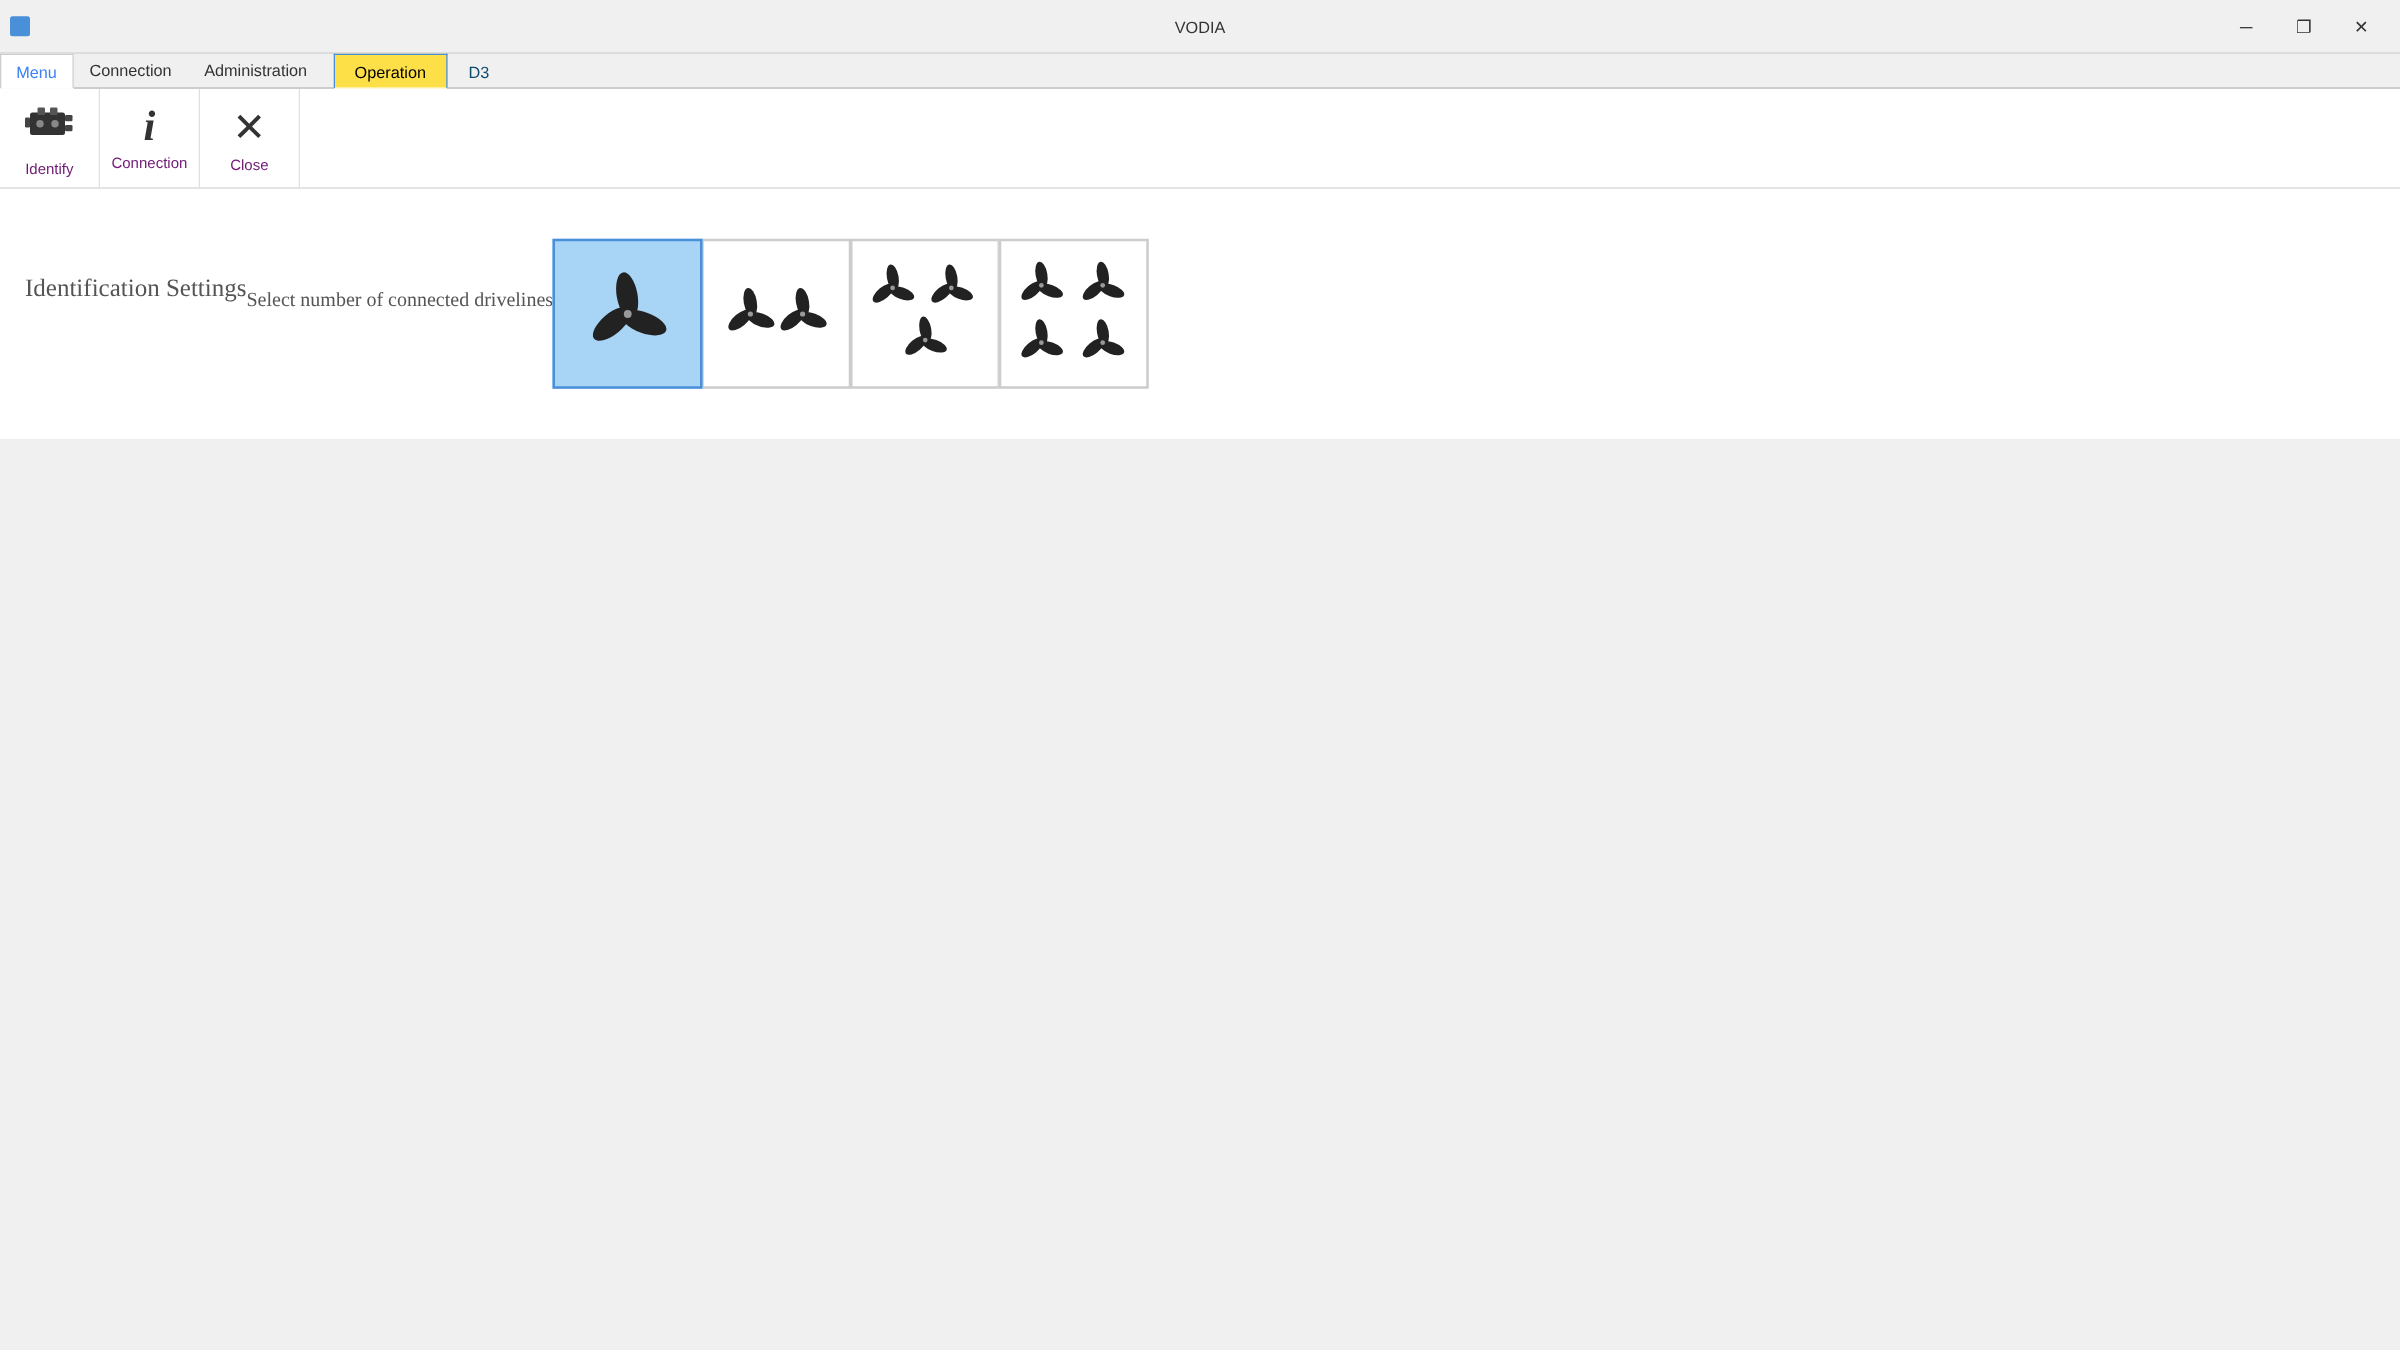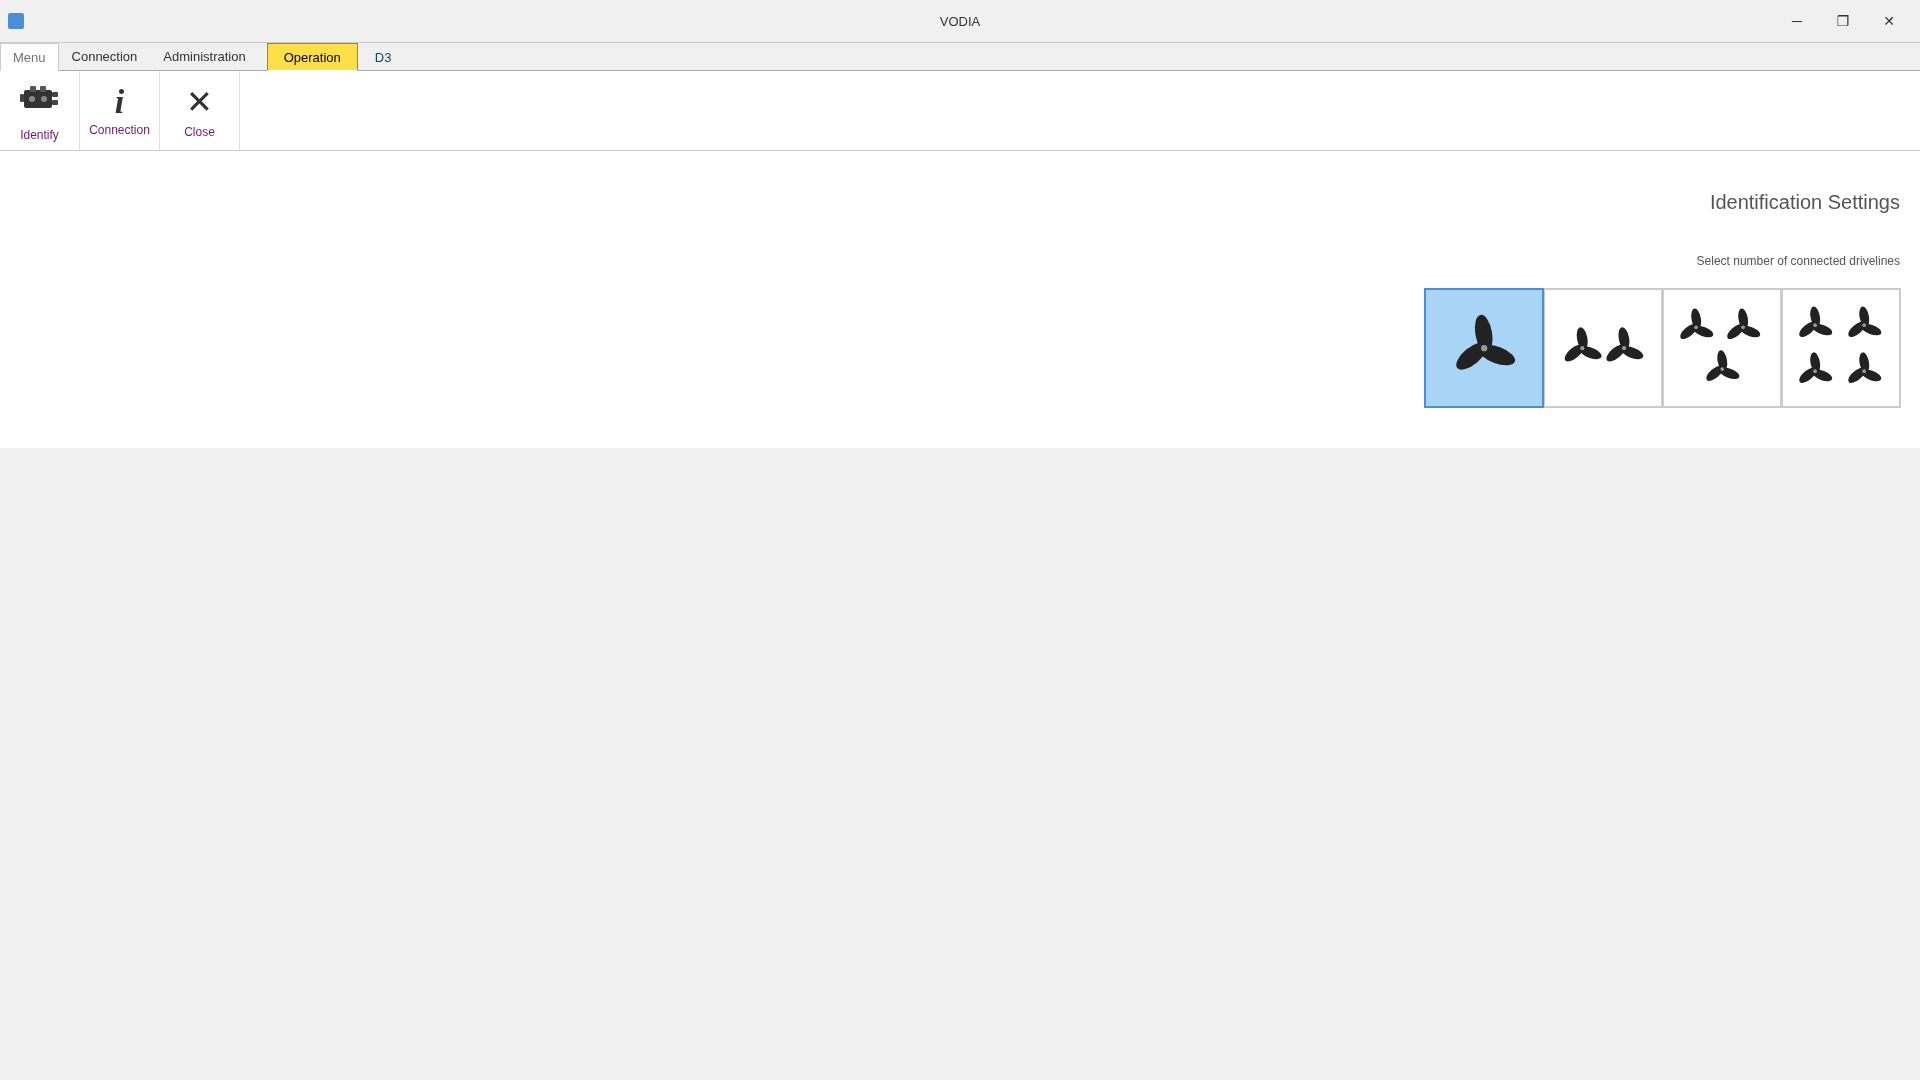--- a/index.html
+++ b/index.html
@@ -18,21 +18,21 @@
     .title-bar-btn {
       width: 46px; height: 30px; border: none; background: transparent;
       cursor: pointer; font-size: 14px; color: #333; display: flex; align-items: center; justify-content: center;
     }
     .menu-item {
       padding: 0 12px; display: flex; align-items: center;
       font-size: 13px; color: #333; cursor: pointer; border: 1px solid transparent;
     }
     .menu-item.active {
       background: white; border-color: #ccc #ccc white #ccc;
-      margin-bottom: -1px; color: #737373;
+      margin-bottom: -1px; color: #3b82f6;
     }
     .menu-tab {
       padding: 0 16px; display: flex; align-items: center;
       font-size: 13px; color: #0c4a6e; cursor: pointer;
       border: 1px solid transparent; border-bottom: none;
     }
     .menu-tab.active {
       background: #fde047; border: 1px solid #4a90d9; border-bottom: 1px solid white;
       margin-bottom: -1px; color: #000; font-weight: normal;
     }
@@ -44,28 +44,28 @@
     }
     .toolbar-item {
       display: flex; flex-direction: column; align-items: center; justify-content: center;
       width: 80px; padding: 8px 4px; cursor: pointer; border-right: 1px solid #e0e0e0;
       gap: 4px;
     }
     .toolbar-item-label { font-size: 12px; color: #701a75; text-align: center; }
 
     
     .main-content {
-      background: white; flex: 1; display: flex; flex-direction: column;
-      align-items: flex-end; padding: 40px 20px;
+      background: white; flex: 1; display: flex; flex-direction: row;
+      align-items: center; padding: 40px 20px; font-family: Liberation Serif, serif;
     }
     .page-title {
       font-size: 20px; color: #555; margin-bottom: 40px; font-weight: normal;
     }
     .subtitle {
-      font-size: 12px; color: #555; margin-bottom: 20px;
+      font-size: 16px; color: #555; margin-bottom: 20px;
     }
 
     
     .driveline-grid {
       display: flex; gap: 0;
     }
     .driveline-option {
       width: 120px; height: 120px; border: 2px solid #ccc;
       display: flex; align-items: center; justify-content: center;
       cursor: pointer; background: white; position: relative;

